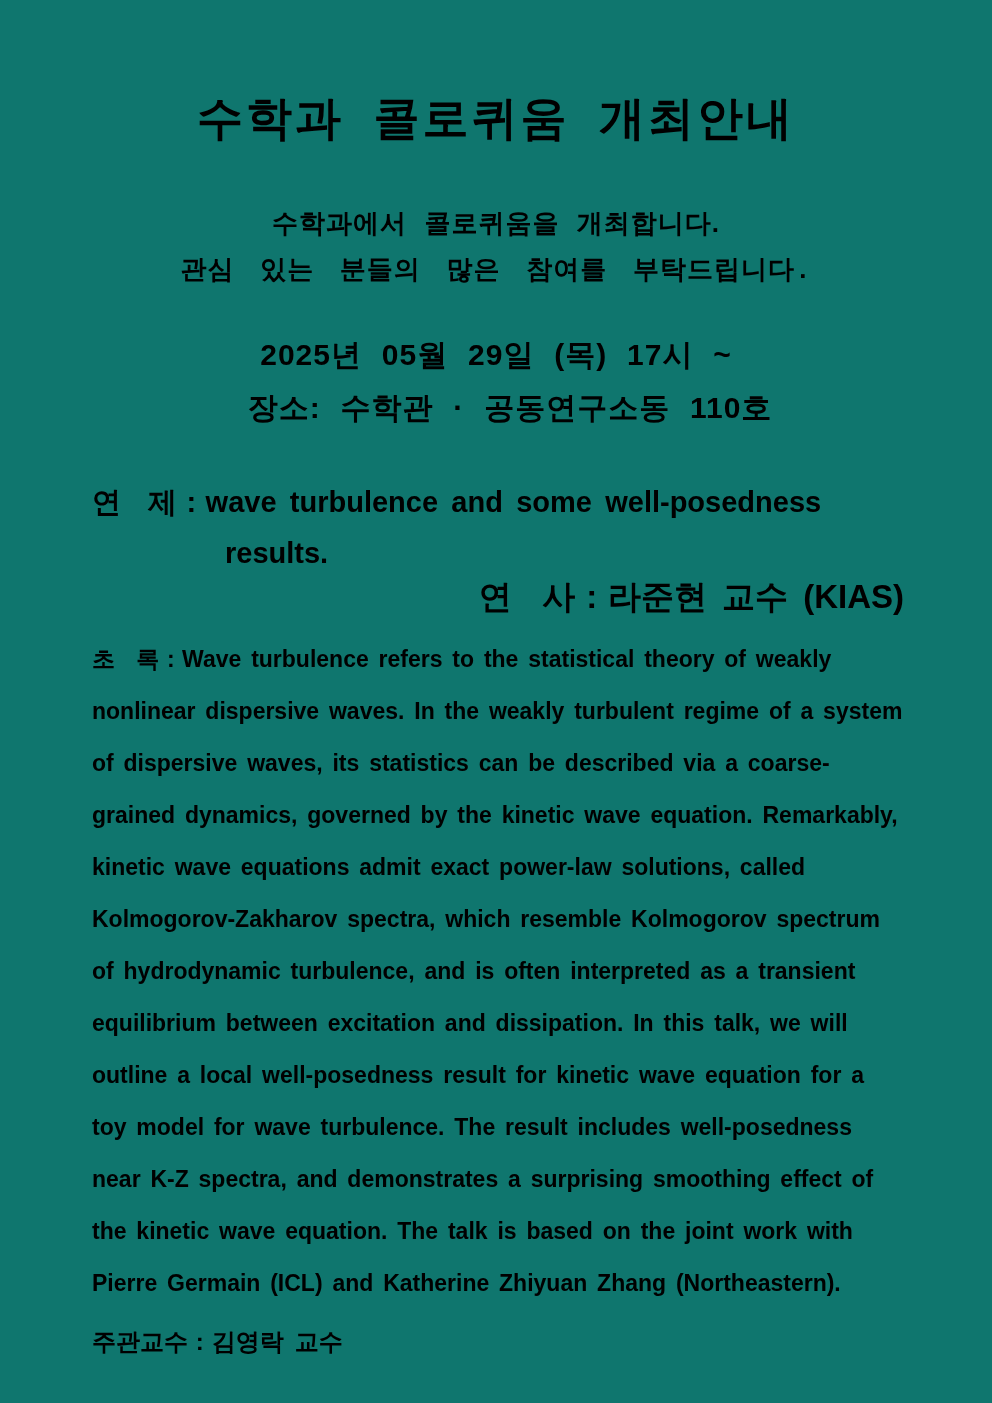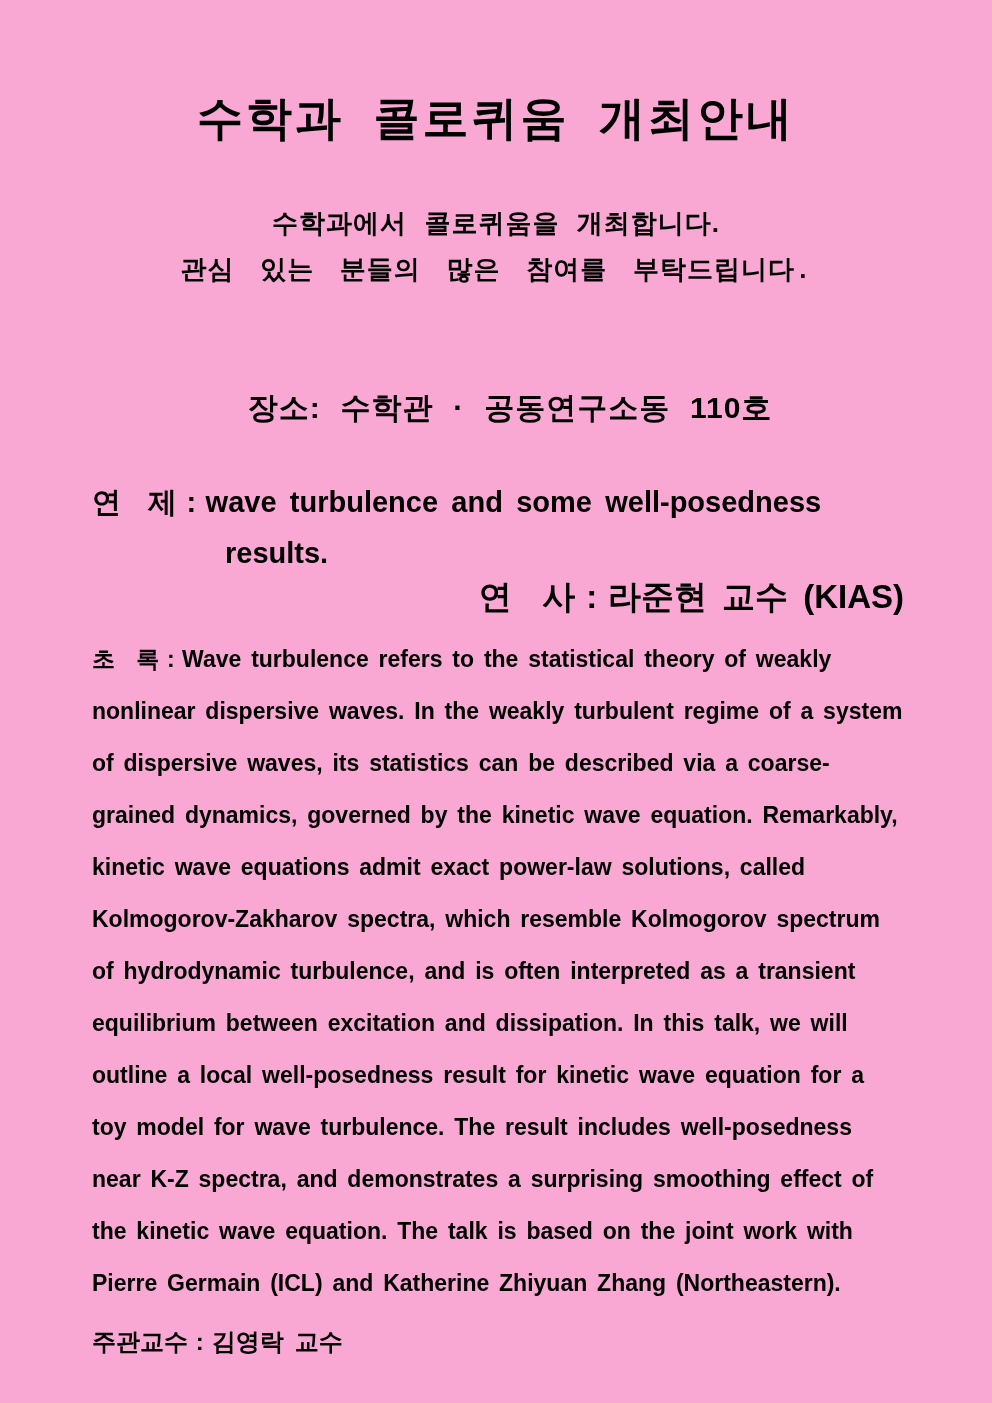--- a/index.html
+++ b/index.html
@@ -4,21 +4,21 @@
 <style>
   html, body {
     margin: 0;
     padding: 0;
     background: #ffffff;
   }
   .page {
     position: relative;
     width: 992px;
     height: 1403px;
-    background: #f9a8d4;
+    background: #0f766e;
     color: #000000;
     font-family: "Liberation Sans", sans-serif;
     font-weight: 700;
     overflow: hidden;
   }
   .centered {
     position: absolute;
     left: 0;
     width: 100%;
     text-align: center;
@@ -95,20 +95,21 @@
 <body>
 
 <div class="page">
 
   <h1 class="centered doc-title">수학과 콜로퀴움 개최안내</h1>
 
   <p class="centered intro-1">수학과에서 콜로퀴움을 개최합니다.</p>
 
   <p class="centered intro-2">관심 있는 분들의 많은 참여를 부탁드립니다.</p>
 
+  <p class="centered event-datetime">2025년 05월 29일 (목) 17시 ~</p>
 
   <p class="centered event-venue">장소: 수학관 · 공동연구소동 110호</p>
 
   <p class="field talk-title"><span class="lbl">연 제</span><span class="sep"> : </span><span>wave turbulence and some well-posedness
 results.</span></p>
 
   <p class="field speaker"><span class="lbl">연 사</span><span class="sep"> : </span><span>라준현 교수 (KIAS)</span></p>
 
   <p class="field abstract"><span class="lbl">초 록</span><span class="sep"> : </span><span>Wave turbulence refers to the statistical theory of weakly nonlinear dispersive waves. In the weakly turbulent regime of a system of dispersive waves, its statistics can be described via a coarse-grained dynamics, governed by the kinetic wave equation. Remarkably, kinetic wave equations admit exact power-law solutions, called Kolmogorov-Zakharov spectra, which resemble Kolmogorov spectrum of hydrodynamic turbulence, and is often interpreted as a transient equilibrium between excitation and dissipation. In this talk, we will outline a local well-posedness result for kinetic wave equation for a toy model for wave turbulence. The result includes well-posedness near K-Z spectra, and demonstrates a surprising smoothing effect of the kinetic wave equation. The talk is based on the joint work with Pierre Germain (ICL) and Katherine Zhiyuan Zhang (Northeastern).</span></p>
 

